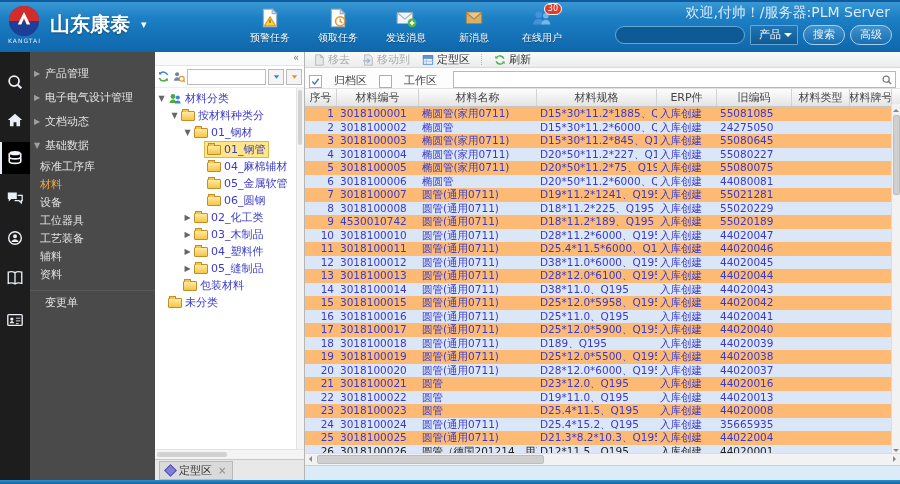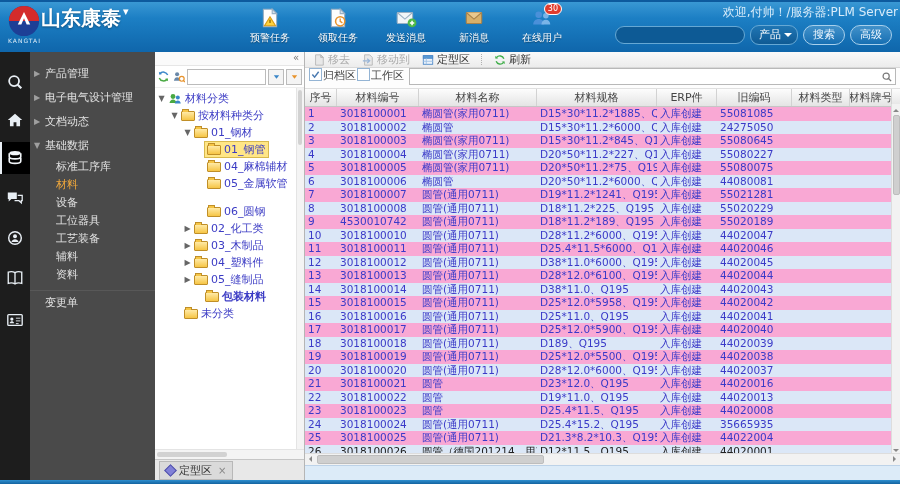--- a/index.html
+++ b/index.html
@@ -3,53 +3,53 @@
 <meta charset="utf-8">
 <style>
   html,body{margin:0;padding:0}
   .app{position:relative;width:900px;height:484px;overflow:hidden;background:#fff;
        font-family:"DejaVu Sans","Liberation Sans",sans-serif;user-select:none}
   .icn{display:inline-flex;align-items:center;justify-content:center}
   
   .hdr{position:absolute;top:0;left:0;right:0;height:52px;
        background:linear-gradient(180deg,#3d9bd6 0%,#1c7fc4 35%,#0f66ab 100%);
        border-bottom:1px solid #0a4f86;box-shadow:inset 0 2px 0 #0d5a9e}
-  .logo{position:absolute;left:8px;top:5px;display:flex;align-items:flex-start;gap:0}
+  .logo{position:absolute;left:8px;top:5px;display:flex;align-items:center;gap:9px}
   .logo-badge{display:flex;flex-direction:column;align-items:center}
   .logo-badge .icn svg{width:32px;height:32px}
   .brand-sub{font-size:6px;color:#dcecf8;letter-spacing:1px;margin-top:0}
   .logo-title{color:#fff;font-size:20px;font-weight:bold;text-shadow:0 1px 2px rgba(0,0,0,.35)}
   .logo-caret{color:#fff;font-size:11px;margin-left:2px}
   .hdr-toolbar{position:absolute;left:242px;top:7px;display:flex;gap:12px}
   .hitem{width:56px;display:flex;flex-direction:column;align-items:center;cursor:pointer;position:relative}
   .hitem .icn svg{width:22px;height:22px}
   .hlabel{font-size:10px;color:#fff;margin-top:2px;white-space:nowrap;text-shadow:0 1px 1px rgba(0,0,0,.4)}
   .hbadge{position:absolute;top:-4px;right:8px;background:#e03c2e;color:#fff;font-size:8px;
           border-radius:6px;padding:0 3px;line-height:10px;border:1px solid #fff}
-  .hdr-welcome{position:absolute;right:2px;top:4px;font-size:12px;color:#d8ecfa}
+  .hdr-welcome{position:absolute;right:10px;top:4px;font-size:14px;color:#d8ecfa}
   .hdr-search{position:absolute;right:8px;top:25px;display:flex;align-items:center;gap:5px}
   .hs-input{width:112px;height:16px;border-radius:9px;border:1px solid #66a8d4;background:#0d5a95;
             outline:none;color:#fff;font-size:11px;padding:0 8px}
-  .hs-sel{position:relative;height:18px;line-height:18px;border-radius:9px;border:1px solid #66a8d4;
+  .hs-sel{position:relative;height:18px;line-height:18px;border-radius:1px;border:1px solid #66a8d4;
           background:linear-gradient(#2076b4,#0f5a94);color:#fff;font-size:11px;padding:0 16px 0 8px;cursor:pointer}
   .hs-sel:after{content:"";position:absolute;right:5px;top:7px;border:4px solid transparent;border-top-color:#fff}
   .hs-btn{height:18px;line-height:18px;text-align:center;border-radius:10px;border:1px solid #a8d0ec;
           color:#f0f8ff;font-size:11px;padding:0 9px;cursor:pointer;
           background:linear-gradient(rgba(255,255,255,.18),rgba(255,255,255,.02))}
   
   .rail{position:absolute;left:0;top:52px;width:30px;bottom:4px;background:#1d1d1d}
   .rail-item{position:absolute;left:0;width:30px;height:32px;display:flex;align-items:center;justify-content:center;cursor:pointer}
   .rail-item .icn svg{width:18px;height:18px}
   .rail-item.active{background:#000;box-shadow:inset 2px 0 0 #e8eef4}
   
   .snav{position:absolute;left:30px;top:52px;width:125px;bottom:4px;background:#4a4a4a;
         font-size:11px;color:#e2e2e2;padding-top:10px;box-sizing:border-box;overflow:hidden}
   .snav-sec{position:relative;height:24px;line-height:24px;padding-left:15px;cursor:pointer;white-space:nowrap}
   .snav-tri{position:absolute;left:4px;top:0;font-size:8px;color:#9f9f9f}
-  .snav-child{height:18px;line-height:18px;padding-left:26px;cursor:pointer;color:#e2e2e2;white-space:nowrap}
+  .snav-child{height:18px;line-height:18px;padding-left:10px;cursor:pointer;color:#e2e2e2;white-space:nowrap}
   .snav-child.active{color:#f2a93b}
   .snav-sec.plain{margin-top:6px;border-top:1px solid #585858}
   
   .tree{position:absolute;left:155px;top:52px;width:150px;bottom:4px;background:#fff;
         border-right:1px solid #b5b5b5;display:flex;flex-direction:column;box-sizing:border-box}
   .tree-head{height:13px;border-bottom:1px solid #e6e6e6;text-align:right;padding-right:5px;
              font-size:10px;color:#777;line-height:12px;cursor:pointer;background:#fafafa}
   .tree-tools{height:21px;display:flex;align-items:center;gap:2px;padding:0 2px;border-bottom:1px solid #eee}
   .tree-tools .icn svg{width:13px;height:13px}
   .tt-input{flex:1;height:14px;border:1px solid #bbb;font-size:10px;padding:0 2px;min-width:10px;outline:none}
@@ -70,46 +70,46 @@
   .tree-vscroll{position:absolute;right:0;top:0;bottom:0;width:7px;background:#f4f4f4;border-left:1px solid #e4e4e4}
   .tree-vthumb{position:absolute;top:2px;left:1px;width:4px;height:55px;background:#d2d2d2;border-radius:2px}
   .tree-hscroll{height:9px;background:#f4f4f4;border-top:1px solid #e4e4e4;position:relative}
   .tree-hthumb{position:absolute;left:2px;top:2px;height:5px;width:70px;background:#d2d2d2;border-radius:2px}
   .tree-foot{height:20px;background:#e8e8e8;border-top:1px solid #c6c6c6;display:flex;align-items:center}
   .ftab{display:flex;align-items:center;gap:4px;height:17px;margin-left:4px;padding:0 6px;background:#dadada;
         border:1px solid #b8b8b8;font-size:11px;color:#333;cursor:pointer}
   .diamond{width:7px;height:7px;background:#8080d8;border:1px solid #5050a8;transform:rotate(45deg);flex:none}
   .ftab-close{color:#888;font-size:10px;margin-left:2px;cursor:pointer}
   
-  .main{position:absolute;left:305px;top:52px;right:0;bottom:4px;display:flex;flex-direction:column;background:#f9a8d4}
+  .main{position:absolute;left:305px;top:52px;right:0;bottom:4px;display:flex;flex-direction:column;background:#fdba74}
   .mtb1{height:15px;background:linear-gradient(#fafafa,#ececec);border-bottom:1px solid #d8d8d8;
         display:flex;align-items:center;gap:4px;padding:0 4px;font-size:11px;flex:none}
   .mbtn{display:flex;align-items:center;gap:3px;padding:0 4px;color:#333;cursor:pointer;white-space:nowrap}
   .mbtn.disabled{color:#aaa;cursor:default}
   .mbtn .icn svg{width:12px;height:12px}
   .msep{width:1px;height:11px;border-left:1px dotted #b0b0b0;margin:0 3px}
-  .mtb2{height:20px;display:flex;align-items:flex-start;gap:1px;padding:0 4px;border-bottom:1px solid #e0e0e0;
+  .mtb2{height:20px;display:flex;align-items:flex-end;gap:12px;padding:0 4px;border-bottom:1px solid #e0e0e0;
         font-size:11px;color:#444;background:#fdfdfd;flex:none}
   .cbx{width:11px;height:11px;border:1px solid #94b4d4;background:#fff;display:flex;align-items:center;
        justify-content:center;cursor:pointer;flex:none}
   .cbx svg{width:9px;height:9px}
   .cbx-label{white-space:nowrap;cursor:pointer}
   .m-search{flex:1;height:15px;border:1px solid #b8b8b8;display:flex;align-items:center;background:#fff;margin-left:4px}
   .m-search input{flex:1;border:none;outline:none;font-size:11px;height:13px;padding:0 4px;min-width:10px}
   .m-search .icn svg{width:12px;height:12px;margin-right:2px}
   .thead{height:17px;display:flex;background:linear-gradient(#fdfdfd,#e4e4e4);border-bottom:1px solid #c6c6c6;
          font-size:11px;color:#444;flex:none}
   .thead .cell{border-right:1px solid #d2d2d2;display:flex;align-items:center;justify-content:center;
          box-sizing:border-box;overflow:hidden;white-space:nowrap}
   .tbody{flex:1;overflow:hidden;position:relative}
   .trow{display:flex;height:13.5px;line-height:13.5px;font-size:10.5px;color:#3a3ac8}
   .trow.alt{background:#dbe7f7}
   .trow.dark{color:#222}
   .trow .cell{overflow:hidden;white-space:nowrap;padding:0 3px;box-sizing:border-box}
-  .c0{width:32px;text-align:left;flex:none}.c1{width:82px;flex:none}.c2{width:118px;flex:none}
+  .c0{width:32px;text-align:right;flex:none}.c1{width:82px;flex:none}.c2{width:118px;flex:none}
   .c3{width:120px;flex:none}.c4{width:60px;flex:none}.c5{width:75px;flex:none}
   .c6{width:58px;flex:none}.c7{width:42px;flex:none}
   .vscroll{position:absolute;right:0;top:52px;width:8px;bottom:25px;background:#f2f2f2;border-left:1px solid #ddd}
   .vthumb{position:absolute;left:1px;top:11px;width:5px;height:78px;background:#cfcfcf;border:1px solid #bdbdbd;border-radius:2px}
   .varr{position:absolute;left:0;width:8px;height:9px;cursor:pointer}
   .varr.up{top:0}.varr.down{bottom:0}
   .varr:before{content:"";position:absolute;left:1px;border:3px solid transparent}
   .varr.up:before{top:2px;border-bottom-color:#888}
   .varr.down:before{top:3px;border-top-color:#888}
   .hscroll{height:11px;background:#f2f2f2;border-top:1px solid #ddd;position:relative;flex:none}
@@ -360,21 +360,21 @@
             <span class="lab">04_麻棉辅材</span>
           </span>
         </div>
         <div class="tnode" style="padding-left: 41px;">
           <span class="tri"></span>
           <span class="inner">
             <span class="folder"></span>
             <span class="lab">05_金属软管</span>
           </span>
         </div>
-        <div class="tnode" style="padding-left: 41px; margin-top: 11px;">
+        <div class="tnode" style="padding-left: 41px;">
           <span class="tri"></span>
           <span class="inner">
             <span class="folder"></span>
             <span class="lab">06_圆钢</span>
           </span>
         </div>
         <div class="tnode" style="padding-left: 28px;">
           <span class="tri">▶</span>
           <span class="inner">
             <span class="folder"></span>
@@ -395,28 +395,28 @@
             <span class="lab">04_塑料件</span>
           </span>
         </div>
         <div class="tnode" style="padding-left: 28px;">
           <span class="tri">▶</span>
           <span class="inner">
             <span class="folder"></span>
             <span class="lab">05_缝制品</span>
           </span>
         </div>
-        <div class="tnode" style="padding-left: 39px; font-weight: bold;">
+        <div class="tnode" style="padding-left: 17px;">
           <span class="tri"></span>
           <span class="inner">
             <span class="folder"></span>
             <span class="lab">包装材料</span>
           </span>
         </div>
-        <div class="tnode" style="padding-left: 18px;">
+        <div class="tnode" style="padding-left: 2px;">
           <span class="tri"></span>
           <span class="inner">
             <span class="folder"></span>
             <span class="lab">未分类</span>
           </span>
         </div>
         <div class="tree-vscroll">
         <div class="tree-vthumb"></div>
       </div>
     </div>

